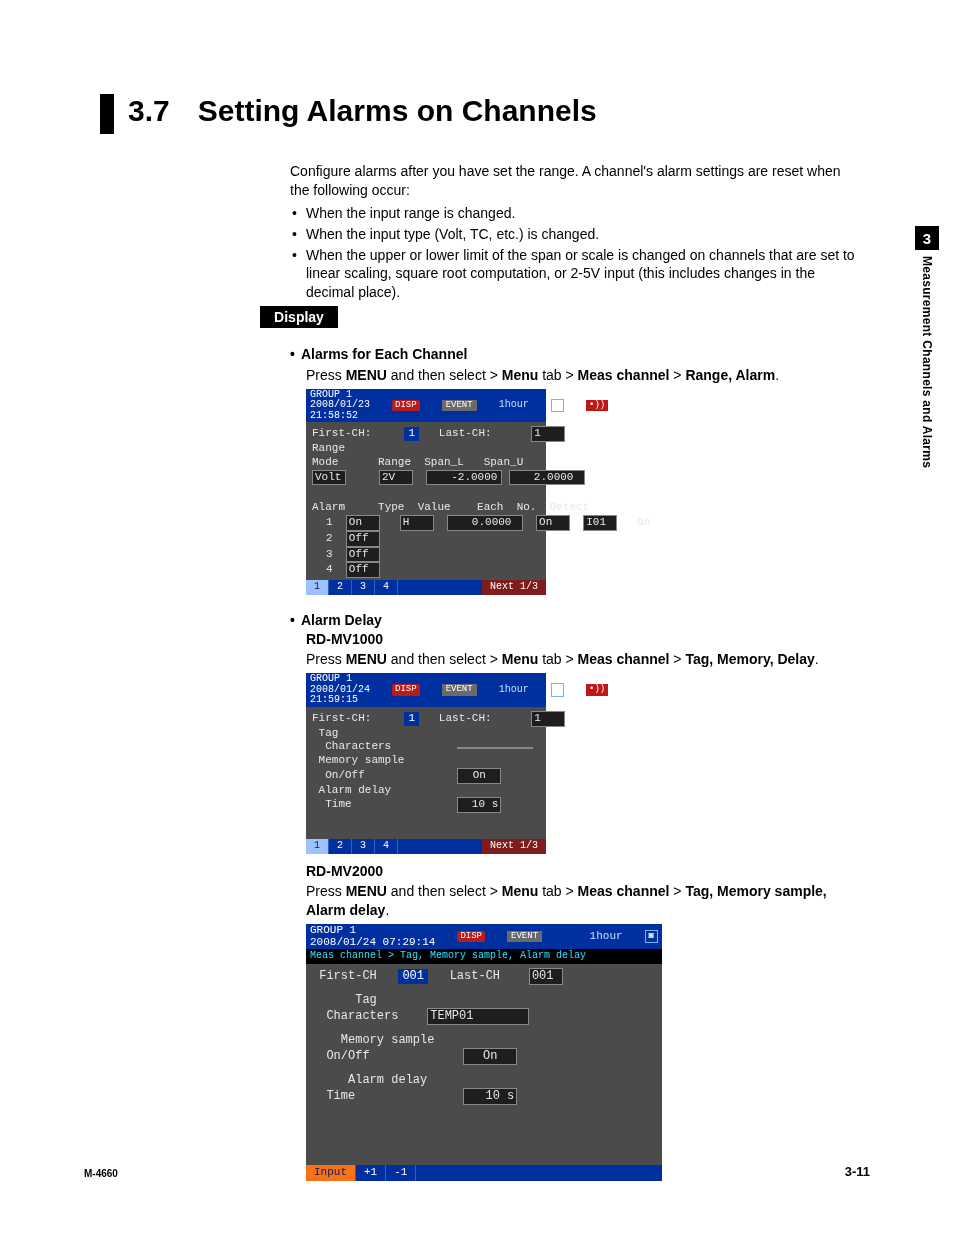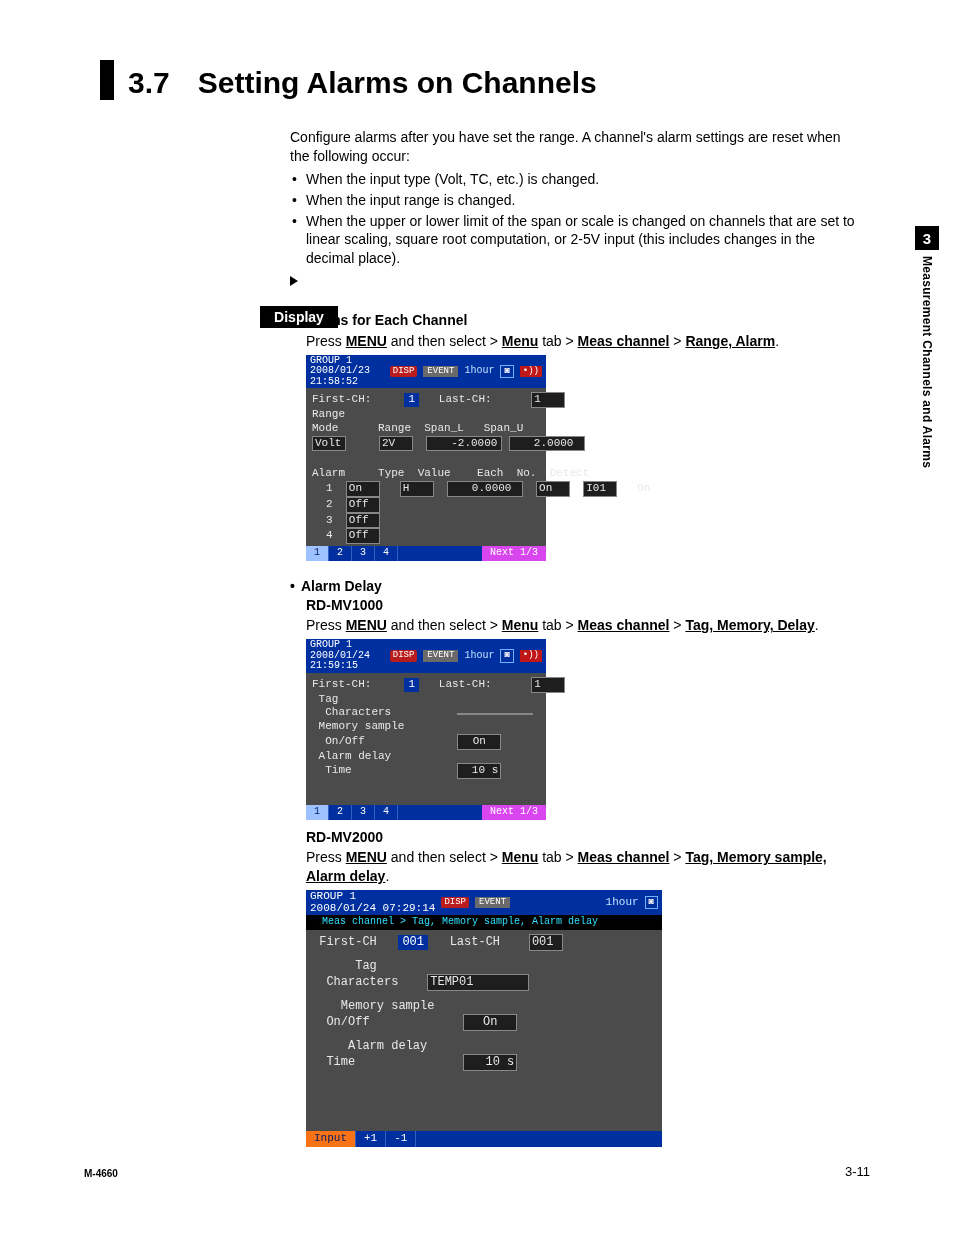--- a/index.html
+++ b/index.html
@@ -12,85 +12,85 @@
     color: #000;
     position: relative;
     font-size: 14px;
   }
   .page {
     position: absolute;
     left: 100px;
     top: 60px;
     width: 760px;
   }
-  .title-row { display: flex; align-items: flex-end; margin-bottom: 28px; }
+  .title-row { display: flex; align-items: flex-start; margin-bottom: 28px; margin-top: 34px; }
   .title-bar { width: 14px; height: 40px; background: #000; margin-right: 14px; }
   .sec-num { font-size: 30px; font-weight: bold; margin-right: 28px; }
   .sec-title { font-size: 30px; font-weight: bold; }
   .body-col { margin-left: 190px; width: 570px; font-size: 14px; line-height: 1.35; }
   .bullets { margin: 4px 0 2px 0; padding: 0; }
   .bullets li { list-style: none; padding-left: 16px; position: relative; margin: 2px 0; }
   .bullets li::before { content: "•"; position: absolute; left: 2px; }
   .ptr { display: inline-block; width: 0; height: 0; border-top: 5px solid transparent; border-bottom: 5px solid transparent; border-left: 8px solid #000; margin-right: 4px; vertical-align: middle; }
   .display-badge {
     position: absolute; left: 160px; width: 78px; padding: 3px 0;
     background: #000; color: #fff; text-align: center; font-weight: bold; font-size: 14px;
   }
   .subhead { font-weight: bold; }
   .dot { font-weight: bold; margin-right: 6px; }
   .instr { margin: 2px 0 4px 0; }
-  .b { font-weight: bold; text-decoration: underline; }
+  .b { font-weight: bold; }
   .scr { display: block; background: #4b4b4b; color: #e8e8e8; font-family: "Courier New", monospace; font-size: 11px; line-height: 1.25; position: relative; }
-  .scr .bluebar { background: #0030a0; color: #fff; padding: 1px 4px; display: flex; align-items: center; gap: 6px; font-size: 10px; }
+  .scr .bluebar { background: #0030a0; color: #fff; padding: 1px 4px; display: flex; align-items: center; gap: 22px; font-size: 10px; }
   .scr .bluebar .grp { line-height: 1.05; }
   .scr .bluebar .rd { background: #b91c1c; color: #fff; padding: 0 3px; border-radius: 2px; font-size: 9px; }
   .scr .bluebar .ev { background: #6a6a6a; color: #fff; padding: 0 4px; font-size: 9px; }
   .scr .bluebar .hr { color: #bfe0ff; }
   .scr .bluebar .cam { border: 1px solid #6fb3ff; padding: 0 3px; font-size: 9px; }
   .scr .bluebar .snd { margin-left: auto; background: #c01818; color: #fff; padding: 0 3px; font-size: 9px; }
   .scr .content { padding: 4px 6px 2px 6px; }
   .scr .row { white-space: pre; }
   .scr .fld { display: inline-block; background: #1e1e1e; color: #e8e8e8; border: 1px solid #888; padding: 0 2px; min-width: 28px; text-align: left; }
   .scr .fldw { min-width: 48px; padding-left: 24px; }
   .scr .fldn { display:inline-block; text-align:right; min-width:14px; }
   .scr .bluefill { display:inline-block; background:#0030a0; color:#fff; padding:0 4px; }
   .scr .footer { background: #0030a0; color: #fff; display: flex; font-size: 10px; }
   .scr .footer span { flex: 0 0 auto; padding: 1px 8px; border-right: 1px solid #335fbf; }
-  .scr .footer .next { margin-left: auto; background: #d946ef; border: none; }
+  .scr .footer .next { margin-left: auto; background: #7f1d1d; border: none; }
   .scr .footer .sel { background: #9ec2ff; color: #001a66; }
   .wide-scr { width: 356px; }
   .narrow-scr { width: 240px; }
   .wide-scr .bluebar, .wide-scr .footer { font-size: 11px; }
-  .wide-scr .breadcrumb { background: #000; color: #2fe0ff; font-size: 10px; padding: 1px 16px; }
+  .wide-scr .breadcrumb { background: #000; color: #2fe0ff; font-size: 10px; padding: 1px 4px; }
   .side-tab {
     position: absolute; right: 14px; top: 226px; width: 26px; height: 380px;
     display: flex; flex-direction: column; align-items: center;
   }
   .side-tab .chip { width: 24px; height: 24px; background: #000; color: #fff; font-weight: bold; display: flex; align-items: center; justify-content: center; font-size: 15px; margin-bottom: 6px; }
   .side-tab .vt { writing-mode: vertical-rl; font-size: 12px; font-weight: bold; letter-spacing: 0.3px; }
   .footer-left { position: absolute; left: 84px; bottom: 56px; font-size: 10px; font-weight: bold; }
-  .footer-right { position: absolute; right: 84px; bottom: 56px; font-size: 13px; font-weight: normal; }
+  .footer-right { position: absolute; right: 84px; bottom: 56px; font-size: 13px; font-weight: bold; }
   .gap { height: 8px; }
 </style>
 </head>
 <body>
 
 <div class="page">
 
   <div class="title-row">
     <div class="title-bar"></div>
     <span class="sec-num">3.7</span>
     <span class="sec-title">Setting Alarms on Channels</span>
   </div>
 
   <div class="body-col">
     <div>Configure alarms after you have set the range. A channel's alarm settings are reset when the following occur:</div>
     <ul class="bullets">
+      <li>When the input range is changed.</li>
       <li>When the input type (Volt, TC, etc.) is changed.</li>
-      <li>When the input range is changed.</li>
       <li>When the upper or lower limit of the span or scale is changed on channels that are set to linear scaling, square root computation, or 2-5V input (this includes changes in the decimal place).</li>
     </ul>
     <div><span class="ptr"></span></div>
   </div>
 
   <div class="display-badge" style="top: 246px;">Display</div>
 
   <div class="body-col" style="margin-top: 22px;">
     <div><span class="dot">•</span><span class="subhead">Alarms for Each Channel</span></div>
     <div class="instr" style="padding-left:16px;">

